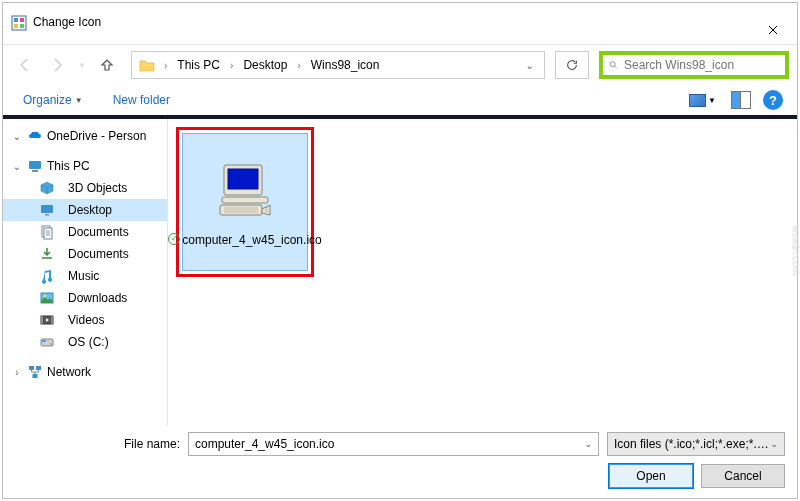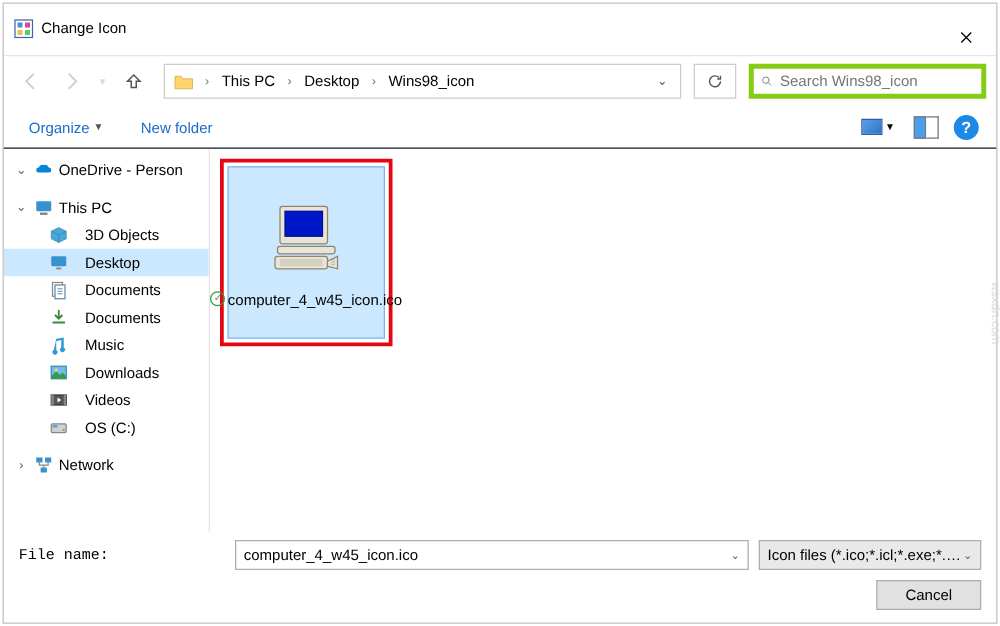--- a/index.html
+++ b/index.html
@@ -19,21 +19,21 @@
     .crumbs .folder-mini{ width:18px; height:18px; margin:0 2px; }
     .crumbs .sep{ color:#777; padding:0 6px; font-size:10px;}
     .crumbs .crumb{ padding:2px 4px; white-space:nowrap;}
     .crumbs .spacer{flex:1;}
     .crumbs .cv{ color:#555; padding:0 6px; font-size:10px;}
     .refresh { width:34px; height:28px; border:1px solid #ccc; display:flex; align-items:center; justify-content:center; margin-right:6px;}
     .search { width:190px; height:28px; border:4px solid #84cc16; display:flex; align-items:center; padding:0 6px; color:#777;}
     .search svg{ width:14px; height:14px; margin-right:6px;}
     .search input{ border:none; outline:none; flex:1; font-size:12px; color:#555;}
     
-    .toolbar{ display:flex; align-items:center; height:34px; padding:0 14px; border-bottom:1px solid #0f172a;}
+    .toolbar{ display:flex; align-items:center; height:34px; padding:0 14px; border-bottom:4px solid #0f172a;}
     .tlink{ color:#1a6bca; font-size:12px; padding:4px 6px; display:flex; align-items:center; gap:3px;}
     .tlink .dd{ font-size:8px; color:#555;}
     .toolbar .sp{flex:1;}
     .viewbtn{ display:flex; align-items:center; gap:2px; border:1px solid transparent; padding:2px 4px;}
     .viewbtn .sq{ width:17px; height:13px; background:linear-gradient(135deg,#5aa0e8,#2d74c9); border:1px solid #2760a5;}
     .viewbtn .dd{ font-size:8px;}
     .previewbtn{ width:22px; height:18px; margin:0 10px; display:flex;}
     .previewbtn .a{width:10px;background:#4aa0e8;border:1px solid #777;}
     .previewbtn .b{width:10px;background:#fff;border:1px solid #777;border-left:none;}
     .help{ width:20px; height:20px; border-radius:50%; background:#1e88e5; color:#fff; display:flex; align-items:center; justify-content:center; font-weight:bold; font-size:13px;}
@@ -53,21 +53,21 @@
     
     .content{ flex:1; padding:8px;}
     .redbox{ border:3px solid #e30613; padding:3px; width:138px; height:150px;}
     .fileitem{ border:1px solid #7ab6ec; background:#cce8ff; width:100%; height:100%; display:flex; flex-direction:column; align-items:center; justify-content:center; gap:6px;}
     .fileitem .iconwrap{ width:70px; height:70px; display:flex; align-items:center; justify-content:center;}
     .fileitem .namewrap{ display:flex; align-items:flex-start; gap:2px; font-size:12px; text-align:center; line-height:1.2; padding:0 4px;}
     .sync{ width:12px; height:12px; border:1.5px solid #2e9e3f; border-radius:50%; display:flex; align-items:center; justify-content:center; color:#2e9e3f; font-size:8px; flex-shrink:0;}
     
     .footer{ border-top:0; padding:6px 12px 10px 12px;}
     .frow{ display:flex; align-items:center; gap:8px; margin-bottom:8px;}
-    .frow .flabel{ width:165px; font-size:12px;font-family:Liberation Mono, monospace;}
+    .frow .flabel{ width:165px; text-align:right; font-size:12px;}
     .fname{ flex:1; height:24px; border:1px solid #abadb3; display:flex; align-items:center; padding:0 6px;}
     .fname input{ border:none; outline:none; flex:1; font-size:12px;}
     .fname .dd{ color:#555; font-size:9px;}
     .filter{ width:178px; height:24px; border:1px solid #abadb3; background:#e9e9e9; display:flex; align-items:center; padding:0 6px; font-size:12px;}
     .filter .dd{ color:#555; font-size:9px; margin-left:auto;}
     .btnrow{ display:flex; justify-content:flex-end; gap:8px;}
     .btn{ width:84px; height:24px; border:1px solid #adadad; background:#e1e1e1; display:flex; align-items:center; justify-content:center; font-size:12px;}
     .btn.primary{ border:1px solid #3399ff; background:#e5f1fb; outline:1px solid #0078d7;}
     .wm2{ position:fixed; right:4px; top:270px; font-size:10px; color:#d6d6d6; transform:rotate(90deg); transform-origin:right; pointer-events:none;}
   </style>
@@ -309,20 +309,23 @@
       <div class="fname">
         <input value="computer_4_w45_icon.ico" style="">
         <span class="dd">⌄</span>
       </div>
       <div class="filter">
         <span style="overflow:hidden;text-overflow:ellipsis;white-space:nowrap;">Icon files (*.ico;*.icl;*.exe;*.dll)</span>
         <span class="dd">⌄</span>
       </div>
     </div>
     <div class="btnrow">
+      <div class="btn primary">
+          <span>Open</span>
+        </div>
       <div class="btn">
           <span>Cancel</span>
         </div>
     </div>
   </div>
 
 </div>
 
 <div class="wm2">wsxdn.com</div>
 

